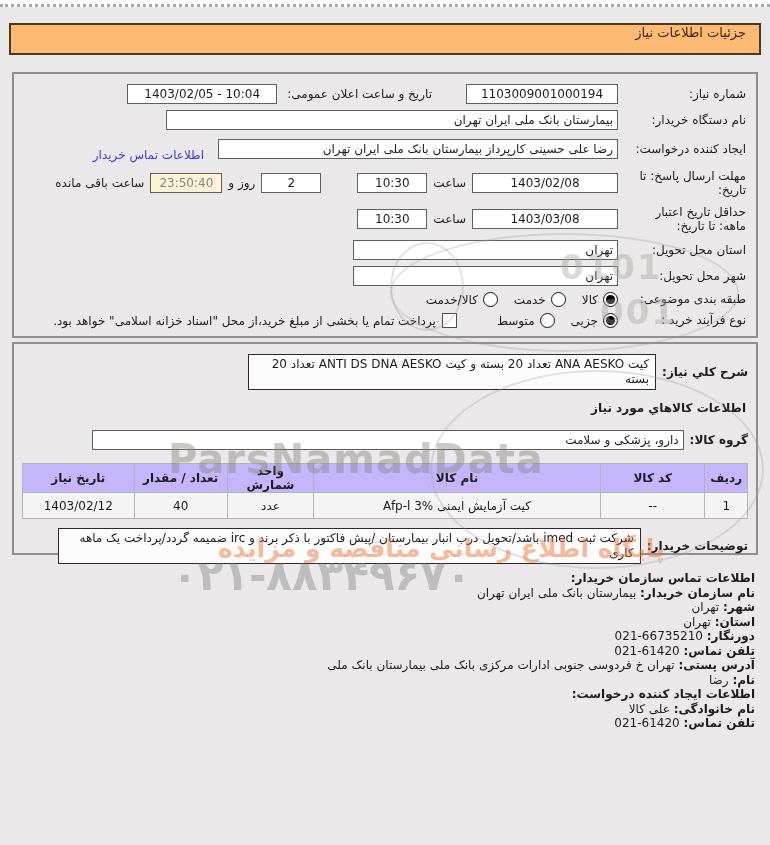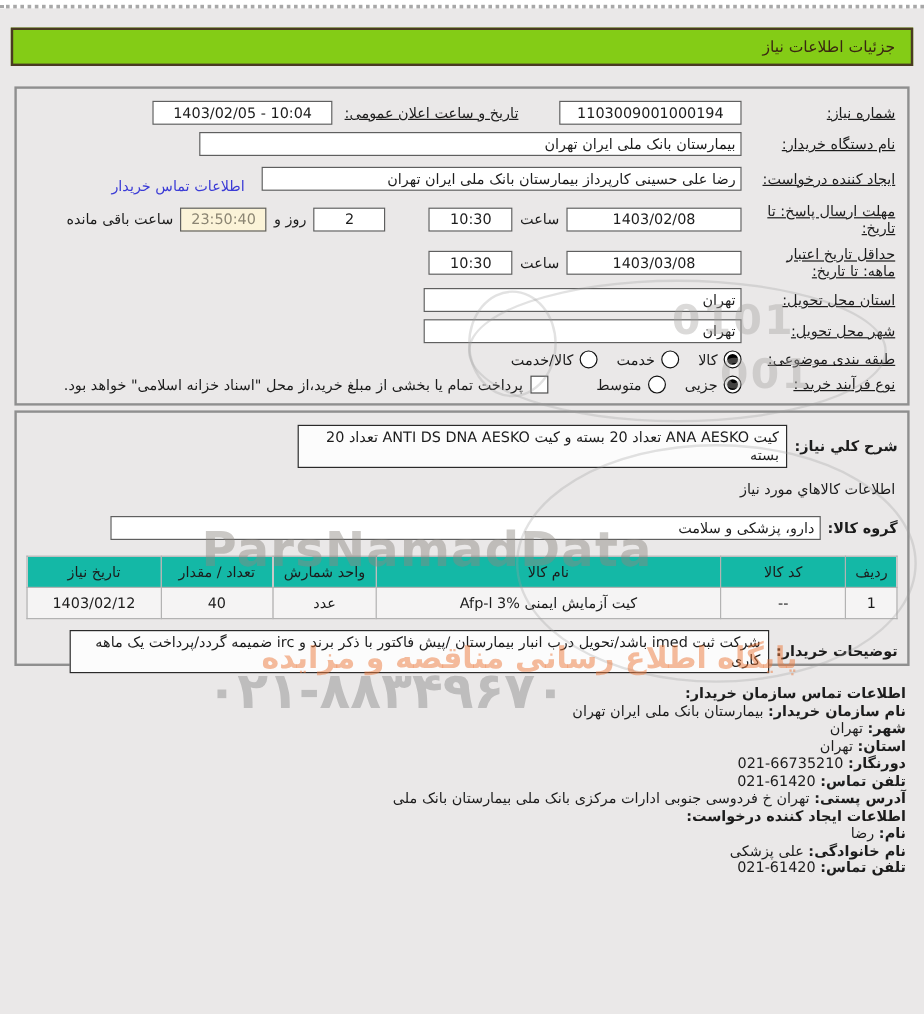--- a/index.html
+++ b/index.html
@@ -5,59 +5,59 @@
   html,body{margin:0;padding:0;}
   body{
     width:770px;height:845px;position:relative;overflow:hidden;
     background:#eae8e8;
     font-family:"DejaVu Sans",sans-serif;
     font-size:12px;color:#1c1c1c;direction:rtl;
   }
   .top-dotted{position:absolute;top:0;left:0;width:770px;height:4px;background:#fff;border-bottom:3px dotted #a8a8a8;}
   .title-bar{
     position:absolute;top:23px;right:9px;left:9px;height:32px;
-    background:#84cc16;border:2px solid #4a3a22;box-sizing:border-box;
-    display:flex;align-items:center;padding:0 13px;
+    background:#fdba74;border:2px solid #4a3a22;box-sizing:border-box;
+    display:flex;padding:0 13px;
     color:#3a2712;font-size:13px;
   }
   .panel{
     position:absolute;right:12px;left:12px;
     border:2px solid #8f8f8f;box-sizing:border-box;background:transparent;
   }
   .panel1{top:72px;height:266px;padding:10px 10px 6px 8px;}
   .panel2{top:342px;height:213px;padding:10px 8px 6px 8px;}
   .frow{display:flex;align-items:center;margin-bottom:6px;column-gap:6px;}
-  .f-label{width:118px;flex:none;line-height:1.2;padding-left:4px;text-decoration:underline;}
+  .f-label{width:118px;flex:none;line-height:1.2;padding-left:4px;}
   .tb{
     height:20px;border:1px solid #5f5f5f;background:#fff;box-sizing:border-box;
     font-family:"DejaVu Sans",sans-serif;font-size:12px;color:#1c1c1c;
     padding:0 4px;border-radius:0;
   }
   .tb.center{text-align:center;}
   .tb.countdown{background:#fbf3d8;color:#8b8573;}
   .link{color:#3b3bd6;cursor:pointer;margin-right:8px;white-space:nowrap;margin-top:12px;}
   .radio{width:13px;height:13px;flex:none;border:1px solid #111;border-radius:50%;background:#fff;position:relative;display:inline-block;}
   .radio.checked::after{content:"";position:absolute;inset:2px;background:#000;border-radius:50%;}
   .checkbox{width:13px;height:13px;flex:none;border:1px solid #4d4d4d;background:#fff;display:inline-block;}
   .opt{display:flex;align-items:center;column-gap:5px;margin-left:10px;}
   .bold{font-weight:bold;}
   .descrow{display:flex;align-items:center;column-gap:6px;}
   .descbox{
     border:1px solid #2a2a2a;background:#fcfcfc;box-sizing:border-box;
     min-height:24px;display:flex;align-items:center;padding:2px 6px;line-height:1.25;
   }
   .w408{width:408px;}
   .w537{width:583px;}
-  .h2{font-weight:normal;margin:11px 2px 15px 0;}
+  .h2{font-weight:bold;margin:11px 2px 15px 0;}
   .items-table{border-collapse:collapse;width:100%;margin-top:13px;table-layout:fixed;}
   .items-table th,.items-table td{
     border:1px solid #b3b3b3;height:25px;text-align:center;vertical-align:middle;
     font-size:12px;padding:0 4px;overflow:hidden;
   }
-  .items-table th{background:#14b8a6;font-weight:normal;}
+  .items-table th{background:#c4b5fd;font-weight:bold;}
   .items-table td{background:#f5f4f4;}
   .contact{position:absolute;top:557px;right:15px;left:12px;line-height:14.5px;margin-top:14px;}
   .cline{white-space:nowrap;}
   .cline b{font-weight:bold;}
   
   .wm-layer{position:absolute;inset:0;pointer-events:none;z-index:6;}
   .wm-circle{position:absolute;border:2px solid rgba(160,160,160,0.30);border-radius:50%;}
   .c1{left:390px;top:233px;width:345px;height:115px;}
   .c2{left:430px;top:370px;width:330px;height:195px;}
   .c3{left:390px;top:242px;width:70px;height:85px;}
@@ -234,29 +234,29 @@
   </div>
   <div class="cline">
     <b>تلفن تماس:</b>
     <span>61420-021</span>
   </div>
   <div class="cline">
     <b>آدرس پستی:</b>
     <span>تهران خ فردوسی جنوبی ادارات مرکزی بانک ملی بیمارستان بانک ملی</span>
   </div>
 
-  <div class="cline bold">اطلاعات ایجاد کننده درخواست:</div>
-
   <div class="cline">
     <b>نام:</b>
     <span>رضا</span>
   </div>
+
+  <div class="cline bold">اطلاعات ایجاد کننده درخواست:</div>
   <div class="cline">
     <b>نام خانوادگی:</b>
-    <span>علی پزشکی</span>
+    <span>علی کالا</span>
   </div>
   <div class="cline">
     <b>تلفن تماس:</b>
     <span>61420-021</span>
   </div>
 </div>
 
 <div class="wm-layer">
   <div class="wm-circle c1"></div>
   <div class="wm-circle c2"></div>

